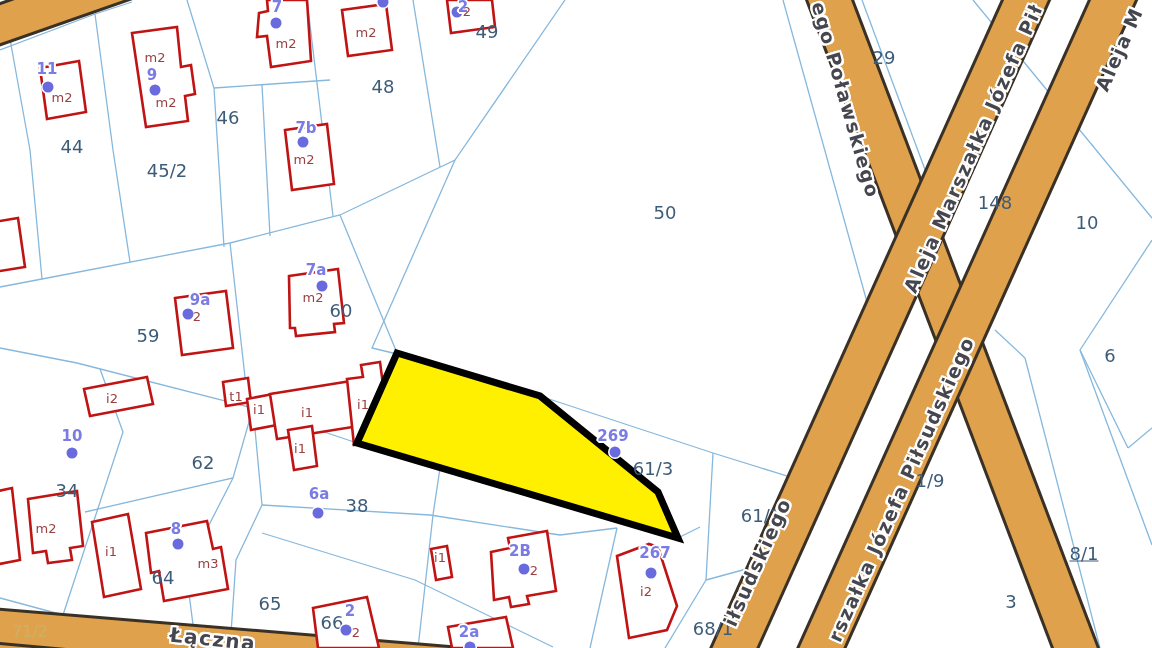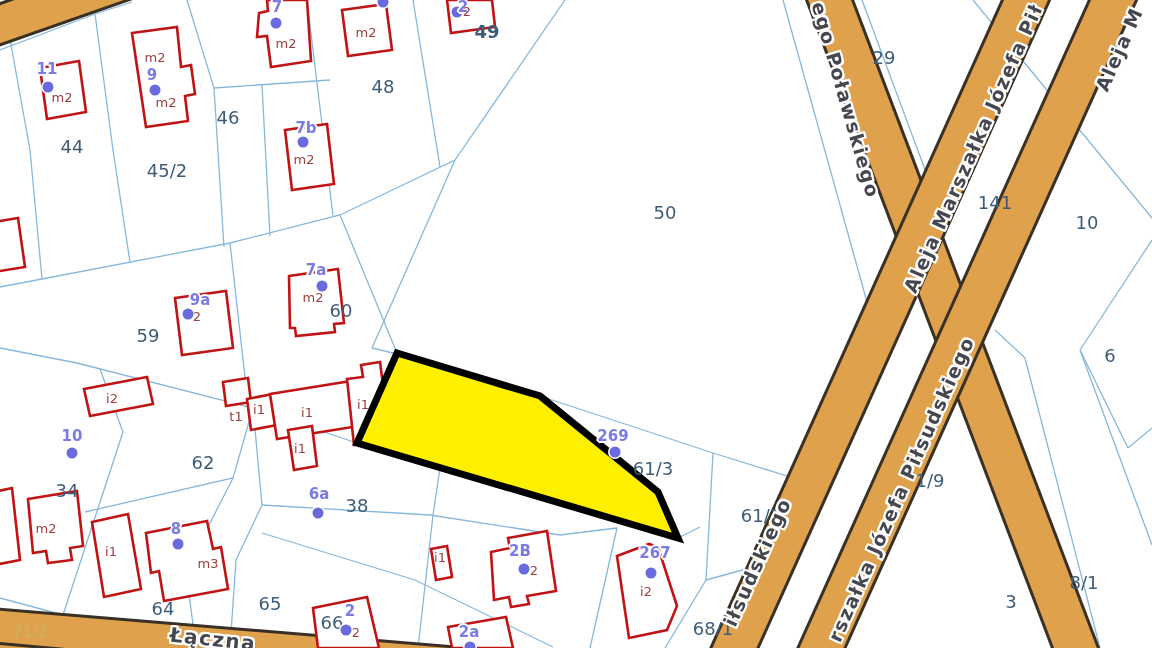--- a/index.html
+++ b/index.html
@@ -104,37 +104,37 @@
         <polygon points="-6,222 18,218 25,267 -6,272"></polygon>
         <polygon points="-6,492 12,488 20,560 -6,565"></polygon>
       </g>
     <polygon id="selection" fill="#fff000" stroke="#000000" stroke-width="7" stroke-linejoin="miter" points="397,353 540,396 658,492 678,538 357,443"></polygon>
   </svg>
   <div id="labels">
       <div class="lbl parcel-lbl" style="left: 72px; top: 146px;">44</div>
       <div class="lbl parcel-lbl" style="left: 167px; top: 170px;">45/2</div>
       <div class="lbl parcel-lbl" style="left: 228px; top: 117px;">46</div>
       <div class="lbl parcel-lbl" style="left: 383px; top: 86px;">48</div>
-      <div class="lbl parcel-lbl" style="left: 487px; top: 31px; font-weight: bold;">49</div>
+      <div class="lbl parcel-lbl" style="left: 487px; top: 31px;">49</div>
       <div class="lbl parcel-lbl" style="left: 665px; top: 212px;">50</div>
       <div class="lbl parcel-lbl" style="left: 884px; top: 57px;">29</div>
-      <div class="lbl parcel-lbl" style="left: 995px; top: 202px;">141</div>
+      <div class="lbl parcel-lbl" style="left: 995px; top: 202px;">148</div>
       <div class="lbl parcel-lbl" style="left: 1087px; top: 222px;">10</div>
       <div class="lbl parcel-lbl" style="left: 1110px; top: 355px;">6</div>
       <div class="lbl parcel-lbl" style="left: 930px; top: 480px;">1/9</div>
-      <div class="lbl parcel-lbl" style="left: 1084px; top: 582px;">8/1</div>
+      <div class="lbl parcel-lbl" style="left: 1084px; top: 553px; text-decoration: underline;">8/1</div>
       <div class="lbl parcel-lbl" style="left: 1011px; top: 601px;">3</div>
       <div class="lbl parcel-lbl" style="left: 148px; top: 323px; margin-top: 12px;">59</div>
       <div class="lbl parcel-lbl" style="left: 341px; top: 310px;">60</div>
       <div class="lbl parcel-lbl" style="left: 203px; top: 462px;">62</div>
       <div class="lbl parcel-lbl" style="left: 67px; top: 490px;">34</div>
       <div class="lbl parcel-lbl" style="left: 357px; top: 505px;">38</div>
       <div class="lbl parcel-lbl" style="left: 653px; top: 468px;">61/3</div>
       <div class="lbl parcel-lbl" style="left: 761px; top: 515px;">61/1</div>
-      <div class="lbl parcel-lbl" style="left: 163px; top: 577px; margin-top: 31px;">64</div>
+      <div class="lbl parcel-lbl" style="left: 163px; top: 577px;">64</div>
       <div class="lbl parcel-lbl" style="left: 246px; top: 603px; padding-left: 48px;">65</div>
       <div class="lbl parcel-lbl" style="left: 332px; top: 622px;">66</div>
       <div class="lbl parcel-lbl" style="left: 713px; top: 628px;">68/1</div>
       <div class="lbl parcel-lbl" style="left: 30px; top: 631px; color: rgb(201, 178, 103); font-size: 16px;">71/2</div>
       <div class="dot" style="left: 48px; top: 87px;"></div>
       <div class="lbl addr-lbl" style="left: 47px; top: 69px;">11</div>
       <div class="dot" style="left: 155px; top: 90px;"></div>
       <div class="lbl addr-lbl" style="left: 152px; top: 75px;">9</div>
       <div class="dot" style="left: 276px; top: 23px;"></div>
       <div class="lbl addr-lbl" style="left: 277px; top: 7px;">7</div>
@@ -171,21 +171,21 @@
       <div class="lbl bld-lbl" style="left: 304px; top: 159px;">m2</div>
       <div class="lbl bld-lbl" style="left: 313px; top: 297px;">m2</div>
       <div class="lbl bld-lbl" style="left: 46px; top: 528px;">m2</div>
       <div class="lbl bld-lbl" style="left: 197px; top: 316px;">2</div>
       <div class="lbl bld-lbl" style="left: 467px; top: 11px;">2</div>
       <div class="lbl bld-lbl" style="left: 356px; top: 632px;">2</div>
       <div class="lbl bld-lbl" style="left: 534px; top: 570px;">2</div>
       <div class="lbl bld-lbl" style="left: 182px; top: 563px; margin-left: 26px;">m3</div>
       <div class="lbl bld-lbl" style="left: 112px; top: 398px;">i2</div>
       <div class="lbl bld-lbl" style="left: 646px; top: 591px;">i2</div>
-      <div class="lbl bld-lbl" style="left: 236px; top: 416px;">t1</div>
+      <div class="lbl bld-lbl" style="left: 236px; top: 396px;">t1</div>
       <div class="lbl bld-lbl" style="left: 259px; top: 409px;">i1</div>
       <div class="lbl bld-lbl" style="left: 307px; top: 412px;">i1</div>
       <div class="lbl bld-lbl" style="left: 363px; top: 404px;">i1</div>
       <div class="lbl bld-lbl" style="left: 300px; top: 448px;">i1</div>
       <div class="lbl bld-lbl" style="left: 111px; top: 551px;">i1</div>
       <div class="lbl bld-lbl" style="left: 440px; top: 557px;">i1</div>
       <div class="lbl road-lbl" style="left: 846px; top: 100px; font-size: 19px; transform: translate(-50%, -50%) rotate(74deg);">ego Poławskiego</div>
       <div class="lbl road-lbl" style="left: 973px; top: 148px; font-size: 19px; transform: translate(-50%, -50%) rotate(-66deg);">Aleja Marszałka Józefa Pił</div>
       <div class="lbl road-lbl" style="left: 1119px; top: 49px; font-size: 19px; transform: translate(-50%, -50%) rotate(-66deg);">Aleja M</div>
       <div class="lbl road-lbl" style="left: 901px; top: 489px; font-size: 19px; transform: translate(-50%, -50%) rotate(-66deg);">rszałka Józefa Piłsudskiego</div>

